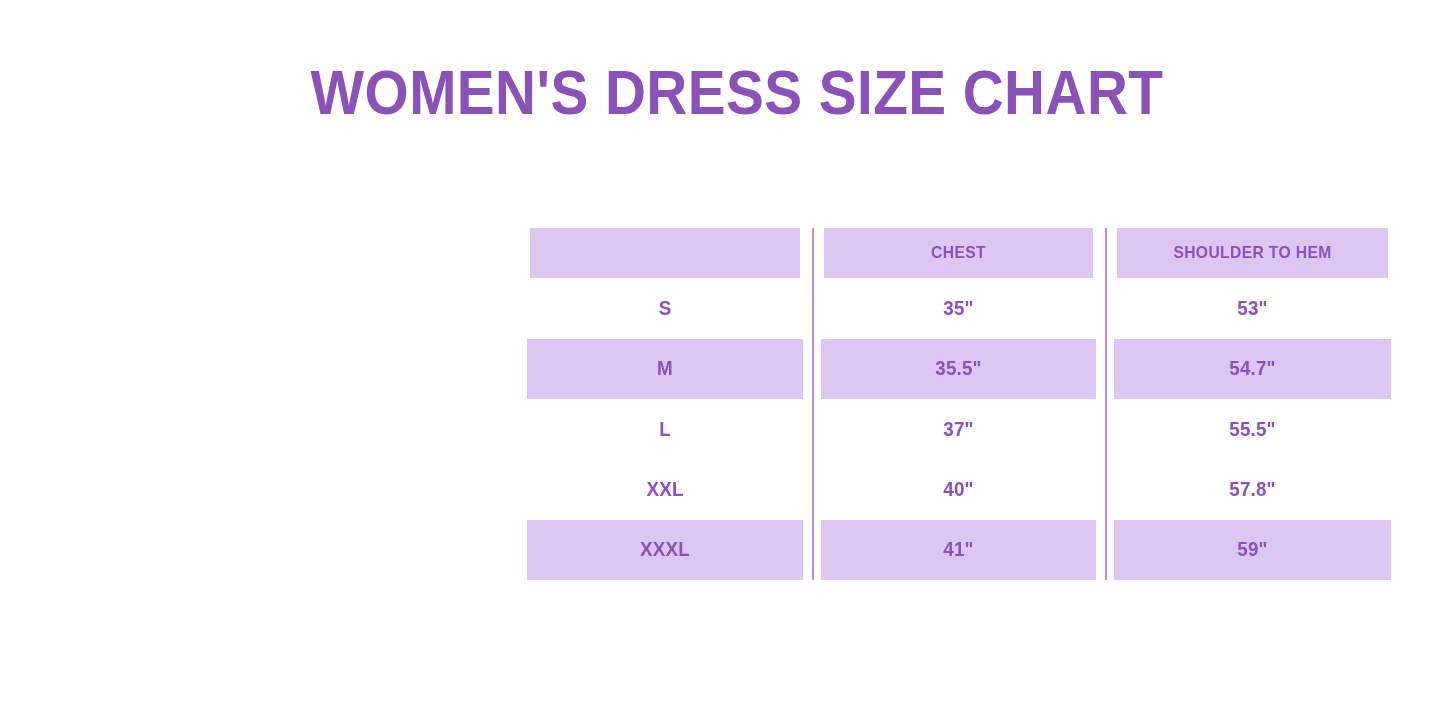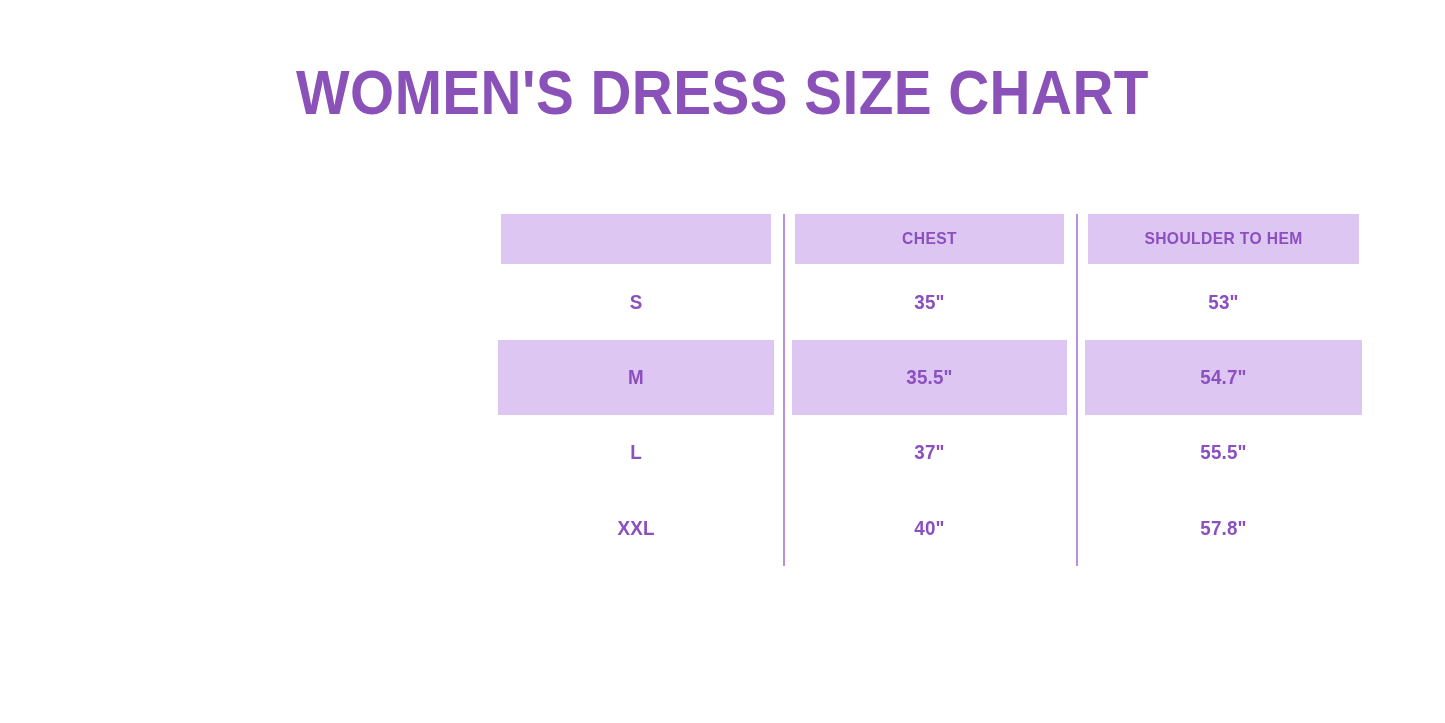--- a/index.html
+++ b/index.html
@@ -12,20 +12,21 @@
     height: 723px;
     position: relative;
     overflow: hidden;
     font-family: "Liberation Sans", sans-serif;
   }
 
   #page-root {
     position: absolute;
     inset: 0;
     background: #ffffff;
+    margin-left: 29px;
   }
 
   
   .chart-title {
     position: absolute;
     left: 0;
     right: 0;
     top: 57px;
     text-align: center;
     color: #8a52b8;
@@ -37,21 +38,21 @@
     transform: scaleX(0.90);
     transform-origin: 50% 50%;
     white-space: nowrap;
     user-select: none;
   }
 
   
   .size-table-wrap {
     position: absolute;
     left: 489px;
-    top: 214px;
+    top: 228px;
     width: 882px;
     height: 300px;
   }
 
   .size-table {
     width: 882px;
     height: 352px;
     border-collapse: collapse;
     table-layout: fixed;
     position: relative;
@@ -149,20 +150,25 @@
         <tr class="row-plain">
           <td>L</td>
           <td>37"</td>
           <td>55.5"</td>
         </tr>
         <tr class="row-plain">
           <td>XXL</td>
           <td>40"</td>
           <td>57.8"</td>
         </tr>
+        <tr class="row-shade">
+          <td>XXXL</td>
+          <td>41"</td>
+          <td>59"</td>
+        </tr>
       </tbody>
     </table>
 
     <div class="col-divider d1"></div>
     <div class="col-divider d2"></div>
 
   </div>
 </div>
 
 </body></html>

